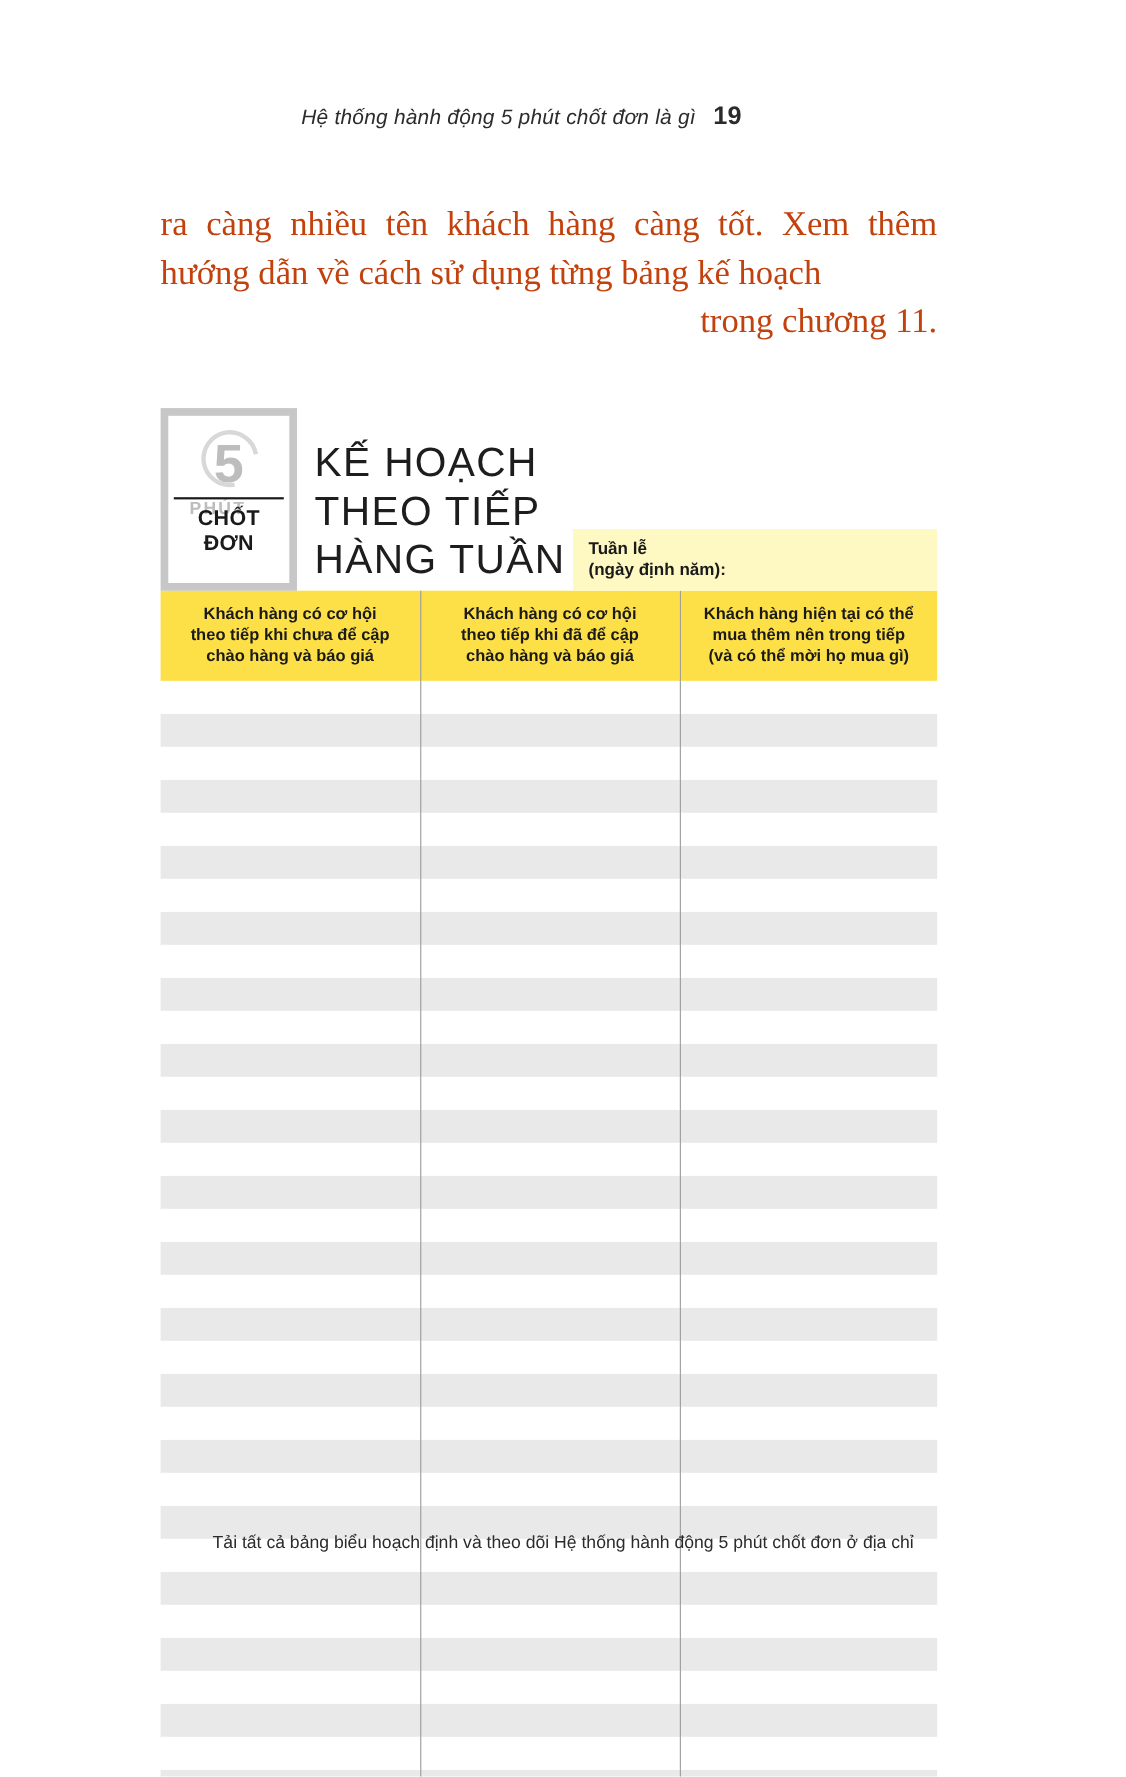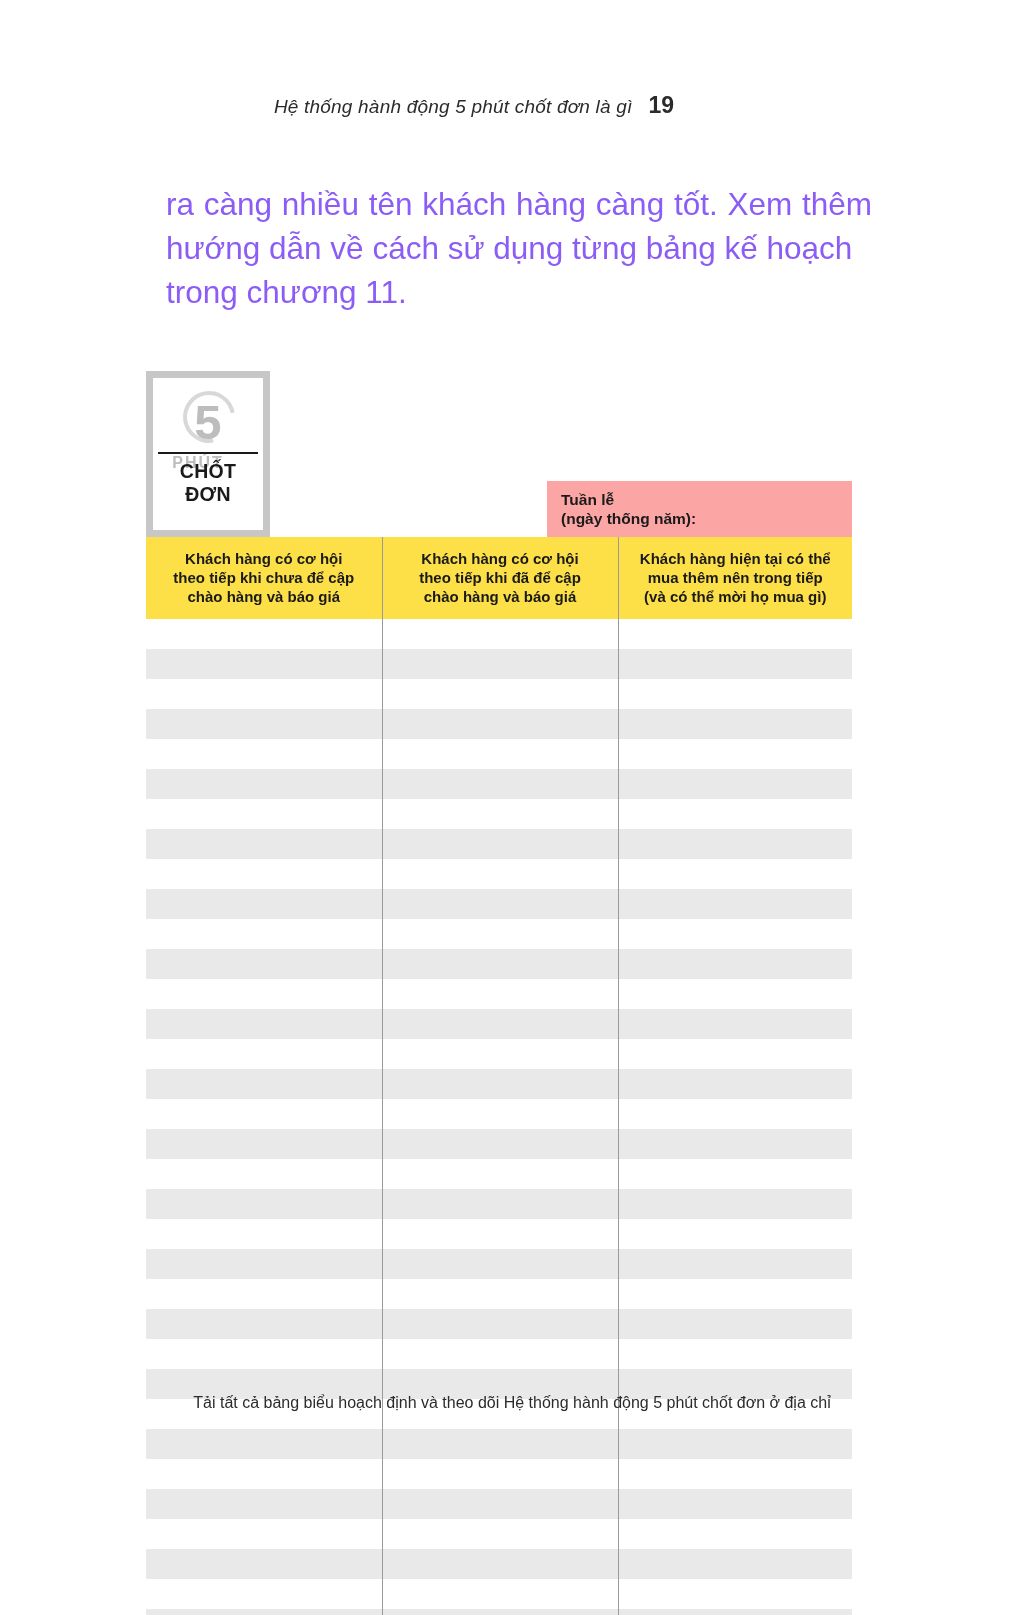--- a/index.html
+++ b/index.html
@@ -37,28 +37,27 @@
     margin-left: 16px;
     letter-spacing: 0;
   }
 
   
   .body-text {
     position: absolute;
     top: 182px;
     left: 146px;
     width: 706px;
-    font-family: Liberation Sans, sans-serif;
+    font-family: Liberation Serif, serif;
     font-size: 31.5px;
     line-height: 44px;
     text-align: justify;
-    color: #8b5cf6;
-    margin-left: 20px;
-  }
-  .body-text .last-line { display: block; text-align: left; }
+    color: #c2410c;
+  }
+  .body-text .last-line { display: block; text-align: right; }
 
   
   .worksheet {
     position: absolute;
     top: 371px;
     left: 146px;
     width: 706px;
   }
 
   .ws-head {
@@ -140,23 +139,23 @@
     letter-spacing: 1.2px;
     color: #1d1d1d;
     font-weight: 400;
   }
 
   
   .week-box {
     position: absolute;
     right: 0;
     top: 110px;
-    width: 305px;
+    width: 331px;
     height: 56px;
-    background: #fca5a5;
+    background: #fef9c3;
     padding: 9px 0 0 14px;
   }
   .week-box div {
     font-size: 15.5px;
     font-weight: bold;
     line-height: 19px;
     color: #1a1a1a;
   }
 
   
@@ -219,24 +218,29 @@
 
     <div class="logo-box">
       <div class="logo-inner">
         <div class="logo-arc"></div>
         <div class="logo-five">5</div>
         <div class="logo-phut">PHÚT</div>
         <div class="logo-chot">CHỐT ĐƠN</div>
       </div>
     </div>
 
+    <div class="ws-title">
+      <div>KẾ HOẠCH</div>
+      <div>THEO TIẾP</div>
+      <div>HÀNG TUẦN</div>
+    </div>
 
     <div class="week-box">
       <div>Tuần lễ</div>
-      <div>(ngày thống năm):</div>
+      <div>(ngày định năm):</div>
     </div>
 
   </div>
 
   <table class="ws-table">
     <colgroup>
       <col style="width:236px">
       <col style="width:236px">
       <col style="width:234px">
     </colgroup>

